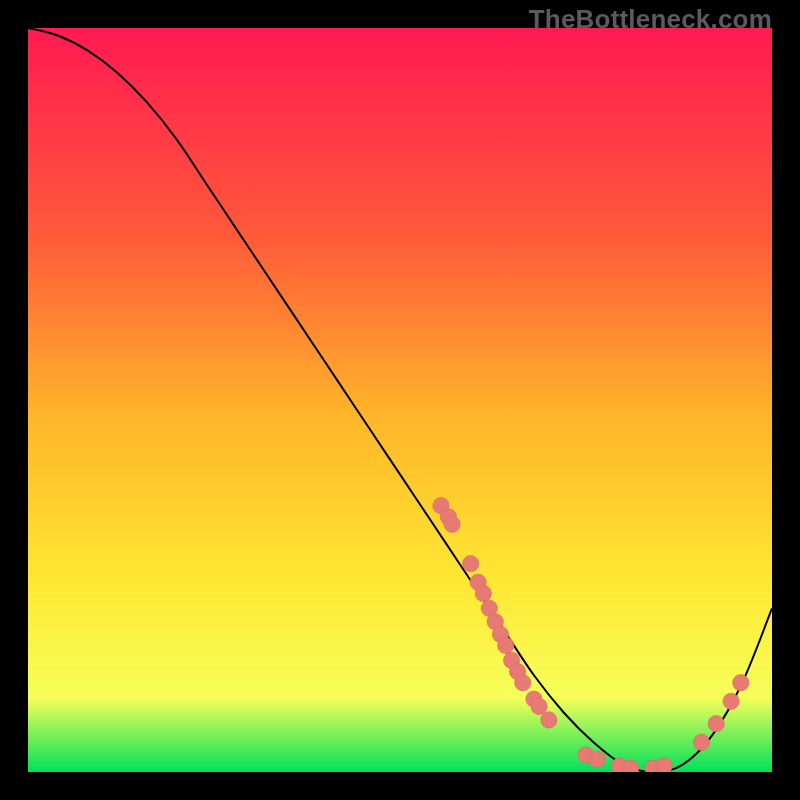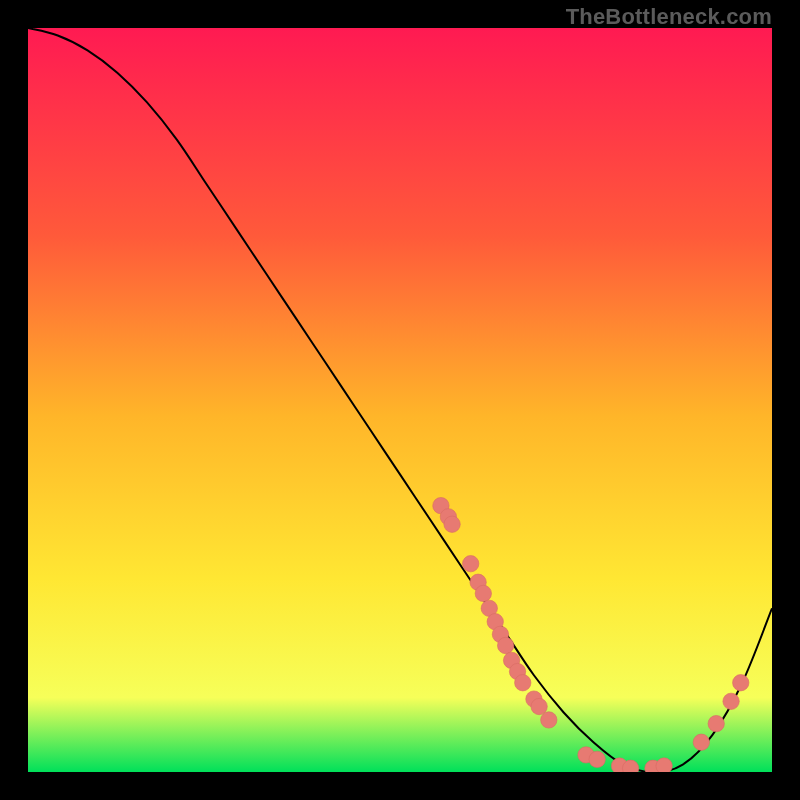--- a/index.html
+++ b/index.html
@@ -16,21 +16,21 @@
     top: 28px;
     width: 744px;
     height: 744px;
     background: #000;
   }
   .watermark {
     position: absolute;
     top: 4px;
     right: 28px;
     font-family: Arial, Helvetica, sans-serif;
-    font-size: 22px;
+    font-size: 26px;
     font-weight: 600;
     color: #5b5b5b;
     letter-spacing: 0.2px;
   }
   svg {
     display: block;
   }
 </style>
 </head>
 <body>

